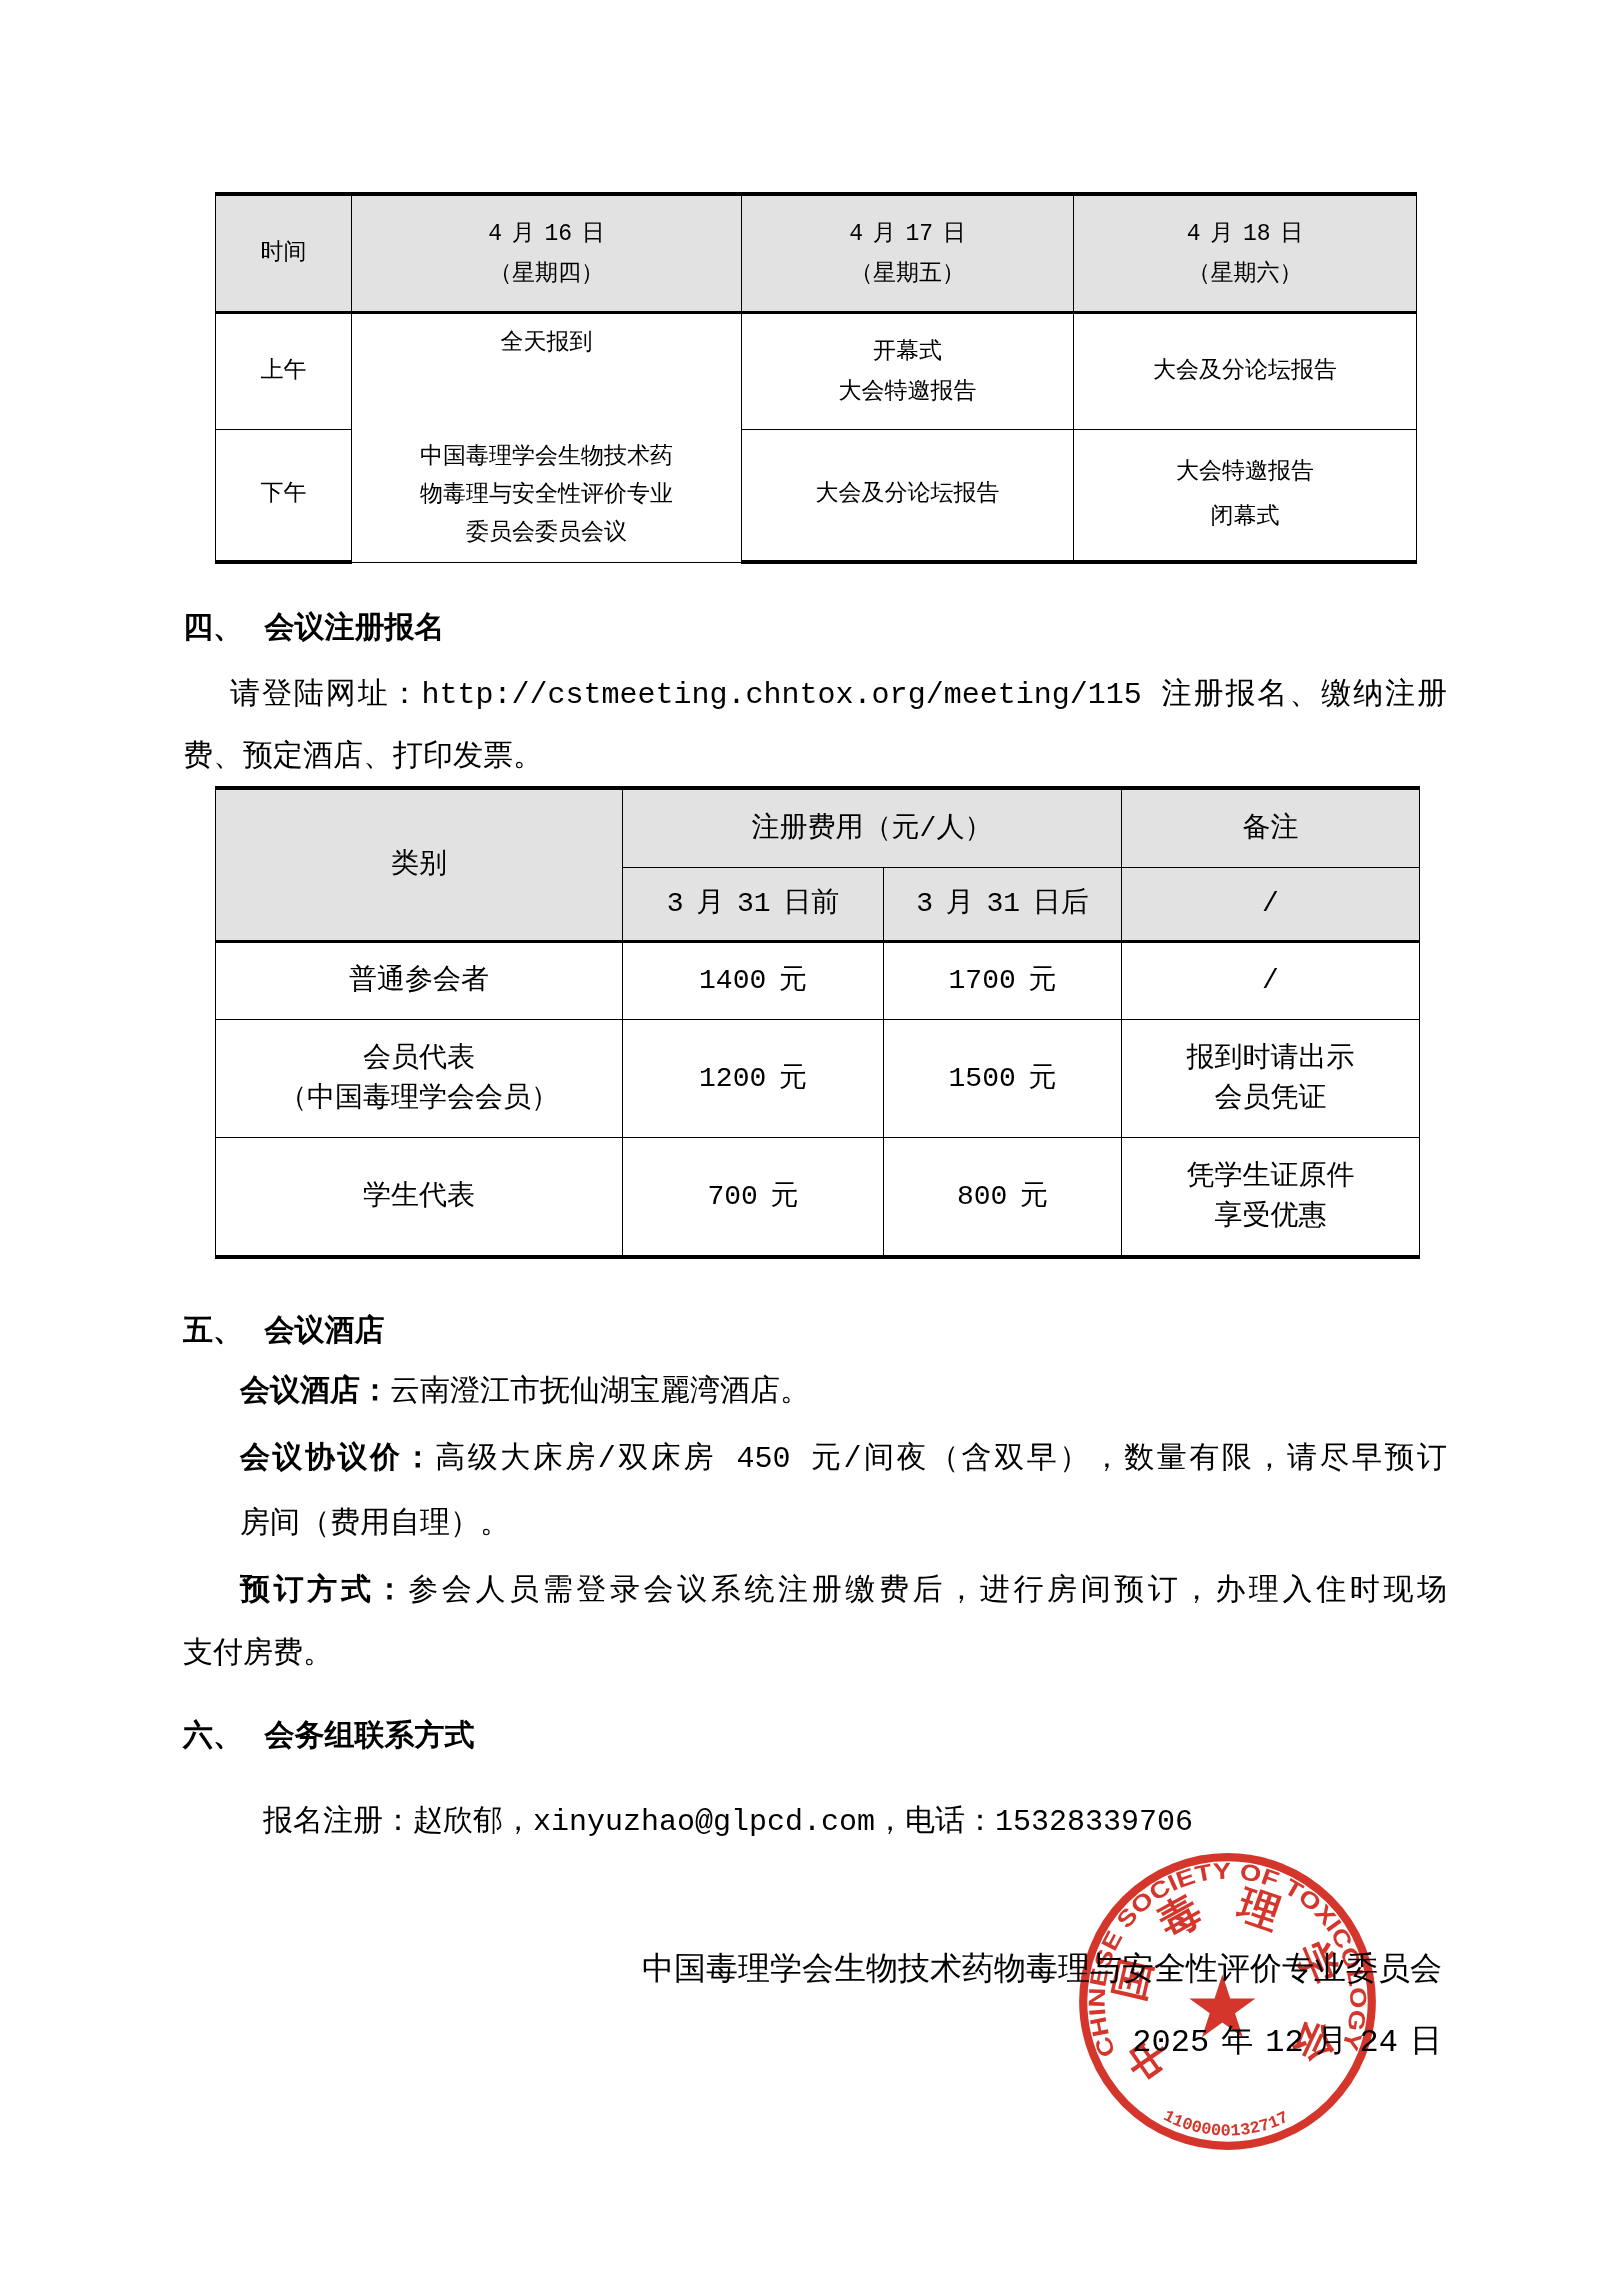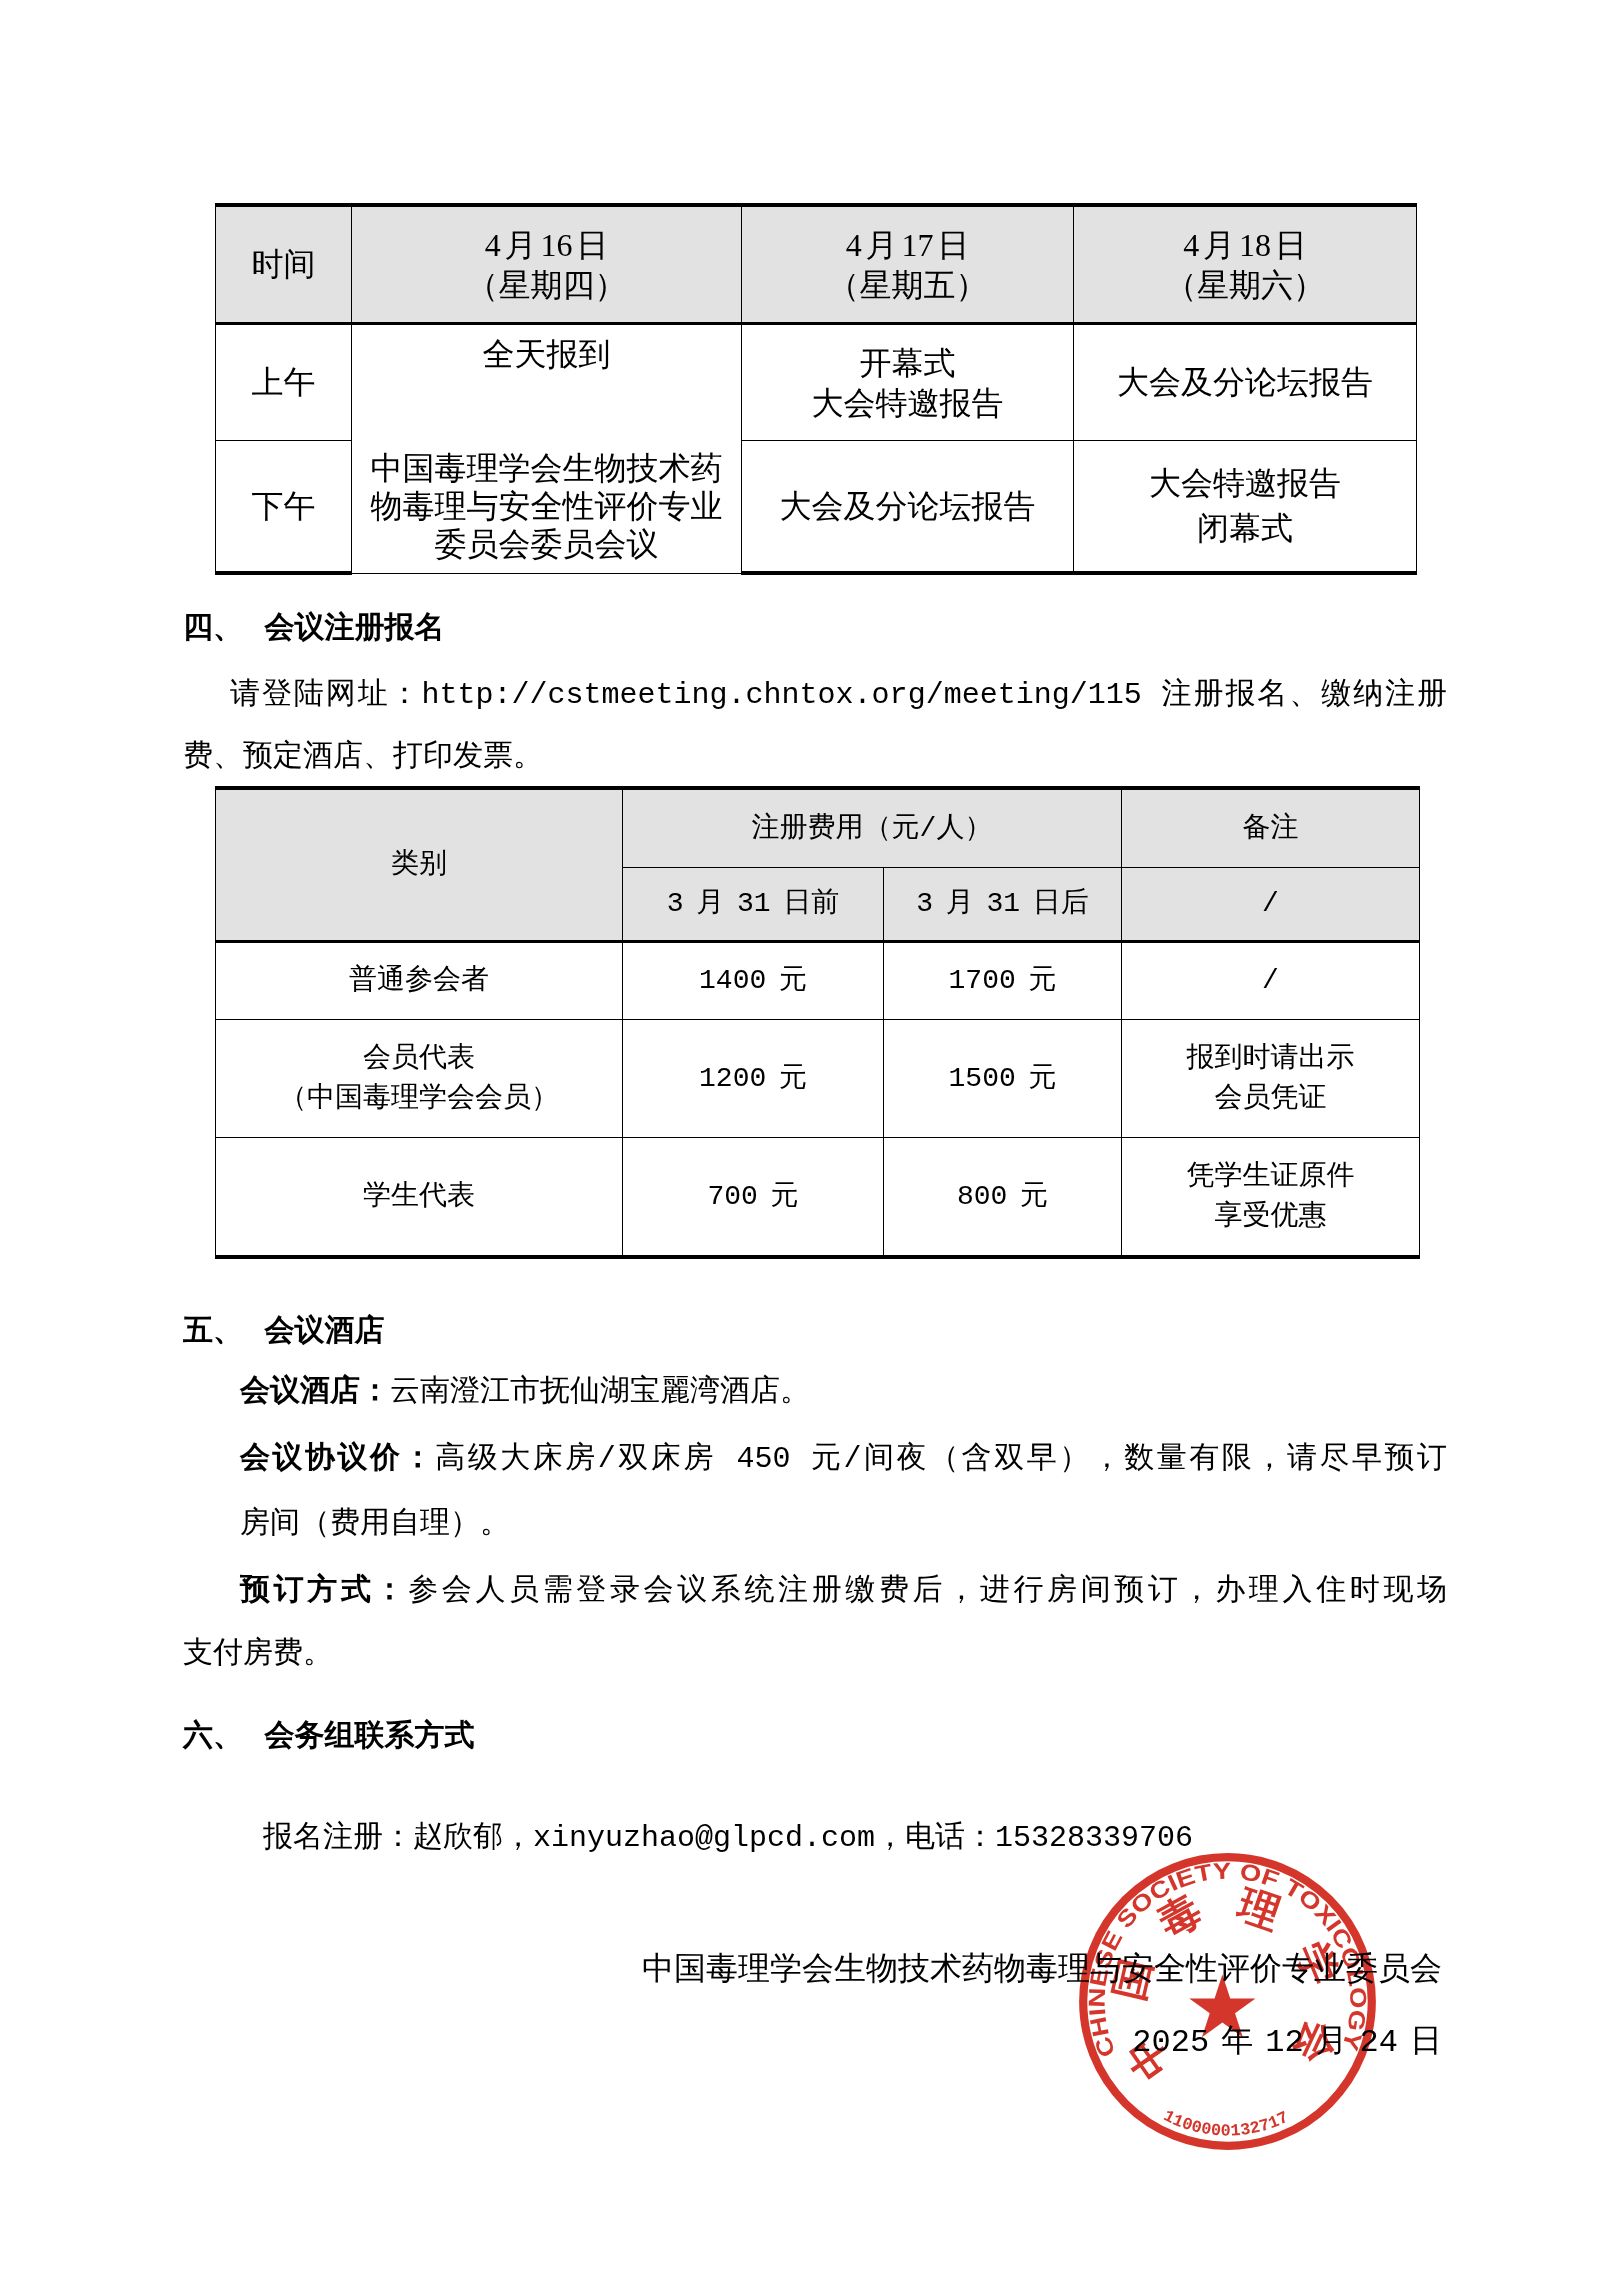--- a/index.html
+++ b/index.html
@@ -8,21 +8,21 @@
     width:1623px;height:2295px;
     background:#ffffff;color:#000;
     font-family:"Liberation Mono","DejaVu Sans Mono",monospace;
     font-size:30px;line-height:1.2;
     overflow:hidden;
   }
   table{border-collapse:collapse;table-layout:fixed;position:absolute;}
   td{border:1.5px solid #000;text-align:center;vertical-align:middle;padding:0;word-spacing:-4.1px;}
   .hdr{background:#e2e2e2;}
   
-  .t1{left:215px;top:203px;width:1201px;font-size:32px;font-family:Liberation Serif, serif;}
+  .t1{left:215px;top:192px;width:1201px;font-size:23px;}
   .t1 .r1 td{border-top:4.6px solid #000;border-bottom:3.6px solid #000;height:115px;}
   .t1 .r2 td{height:115px;}
   .t1 .r3 td{border-bottom:4.6px solid #000;height:130px;}
   .t1 .two{line-height:40px;}
   .mergecell{vertical-align:middle;}
   .merge-top{line-height:38px;}
   .merge-committee{margin-top:76px;line-height:38px;}
   
   .t2{left:215px;top:786px;width:1204px;font-size:28px;}
   .t2 .h1 td{border-top:4.6px solid #000;height:77px;}
@@ -169,21 +169,21 @@
   <div class="abs" style="left:240px;top:1506px;">房间（费用自理）。</div>
   <div class="abs jline" style="left:240px;top:1573px;width:1207px;">
     <span class="b">预订方式：</span><span>参会人员需登录会议系统注册缴费后，进行房间预订，办理入住时现场</span>
   </div>
   <div class="abs" style="left:183px;top:1636px;">支付房费。</div>
 
   <div class="abs heading" style="left:183px;top:1719px;">
     <span class="num">六、</span>
     <span>会务组联系方式</span>
   </div>
-  <div class="abs" style="left:263px;top:1804px;margin-top:16px;">报名注册：赵欣郁，xinyuzhao@glpcd.com，电话：15328339706</div>
+  <div class="abs" style="left:263px;top:1804px;">报名注册：赵欣郁，xinyuzhao@glpcd.com，电话：15328339706</div>
 
   <div class="abs rline sig" style="left:460px;top:1952px;width:982px;">中国毒理学会生物技术药物毒理与安全性评价专业委员会</div>
   <div class="abs rline date" style="left:767px;top:2024px;width:675px;">2025 年 12 月 24 日</div>
 
   <svg class="stamp" viewBox="0 0 600 600" style="font-size:58px">
     <defs>
       <path id="arcTop" d="M 82.5 401.4 A 240 240 0 1 1 517.5 401.4" fill="none"></path>
       <path id="arcBottom" d="M 173 529.1 A 262 262 0 0 0 427 529.1" fill="none"></path>
     </defs>
     <circle cx="300" cy="300" r="282" fill="none" stroke="#d2261b" stroke-width="16"></circle>

